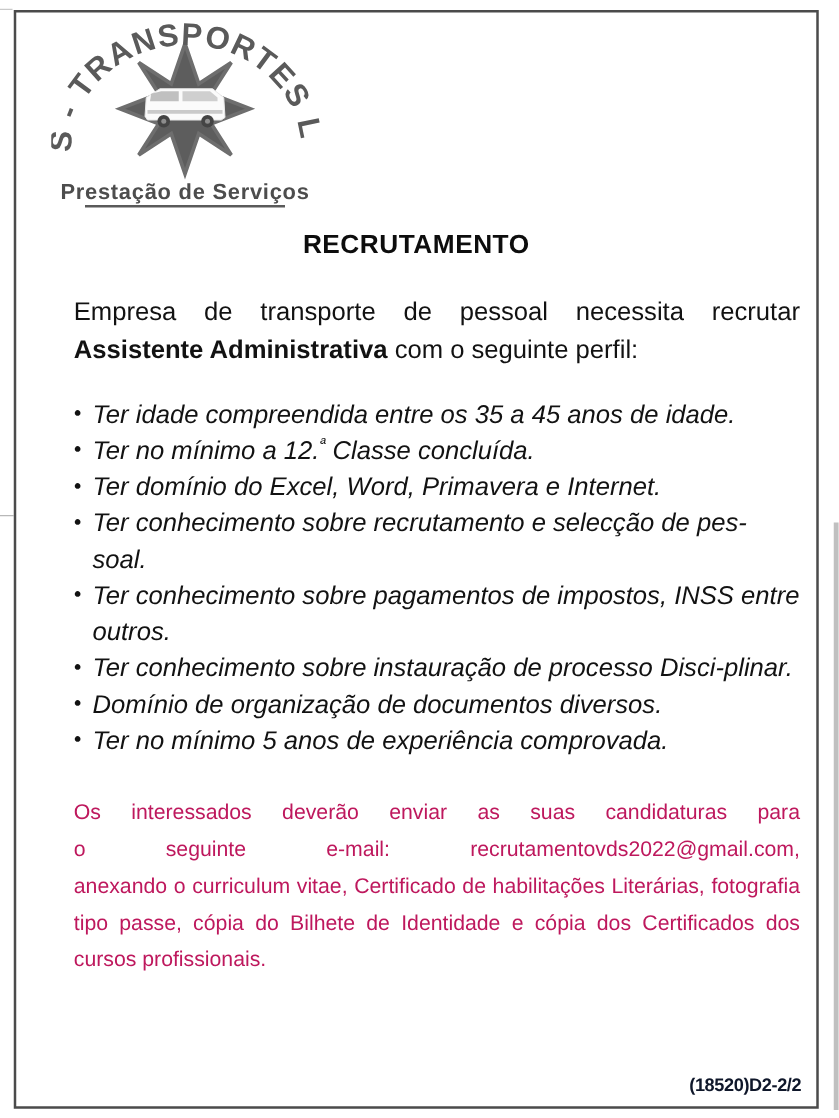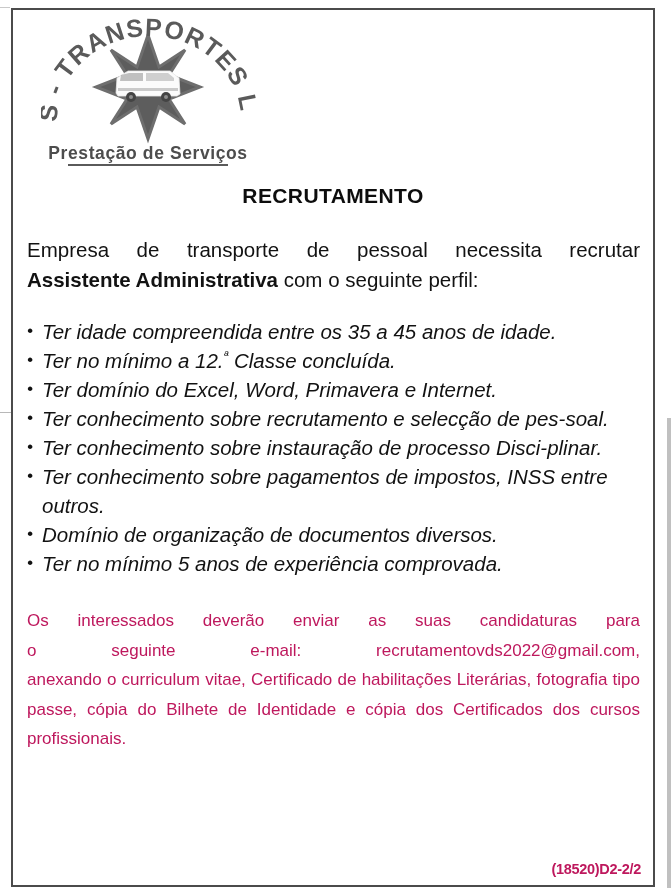--- a/index.html
+++ b/index.html
@@ -70,20 +70,21 @@
     font-size: 21px;
     font-weight: bold;
     letter-spacing: 0.4px;
     margin: 14px 0 0 0;
     color: #0d0d0d;
   }
 
   
   .body-area {
     padding: 0 13px 0 14px;
+    margin-left: 32px;
   }
   .intro {
     margin: 27px 0 0 0;
     font-size: 20.5px;
     line-height: 30px;
     text-align: justify;
     text-justify: inter-word;
     color: #121212;
   }
   .intro .lead-line {
@@ -135,21 +136,21 @@
   }
   .closing b { font-weight: normal; }
 
   .ref-code {
     position: absolute;
     right: 12px;
     bottom: 8px;
     font-size: 14.5px;
     font-weight: bold;
     letter-spacing: -0.3px;
-    color: #be185d;
+    color: #0f172a;
     text-align: right;
   }
 </style>
 </head>
 <body>
 
 <div class="scan-rule-top"></div>
 <div class="scan-rule-left"></div>
 <div class="scan-rule-right"></div>
 
@@ -194,22 +195,22 @@
 
     <p class="intro">
       <span class="lead-line">Empresa de transporte de pessoal necessita recrutar</span><b>Assistente Administrativa</b><span> com o seguinte perfil:</span>
     </p>
 
     <ul class="req-list">
       <li><span>Ter idade compreendida entre os 35 a 45 anos de idade.</span></li>
       <li><span>Ter no mínimo a 12.</span><sup>ª</sup><span> Classe concluída.</span></li>
       <li><span>Ter domínio do Excel, Word, Primavera e Internet.</span></li>
       <li><span>Ter conhecimento sobre recrutamento e selecção de pes-soal.</span></li>
+      <li><span>Ter conhecimento sobre pagamentos de impostos, INSS entre outros.</span></li>
       <li><span>Ter conhecimento sobre instauração de processo Disci-plinar.</span></li>
-      <li><span>Ter conhecimento sobre pagamentos de impostos, INSS entre outros.</span></li>
       <li><span>Domínio de organização de documentos diversos.</span></li>
       <li><span>Ter no mínimo 5 anos de experiência comprovada.</span></li>
     </ul>
 
     <p class="closing">
       <span class="just-line">Os interessados deverão enviar as suas candidaturas para</span><span class="just-line"><span>o seguinte e-mail: </span><b>recrutamentovds2022@gmail.com</b><span>,</span></span><span>anexando o curriculum vitae, Certificado de habilitações Literárias, fotografia tipo passe, cópia do Bilhete de Identidade e cópia dos Certificados dos cursos profissionais.</span>
     </p>
 
   </div>
 

